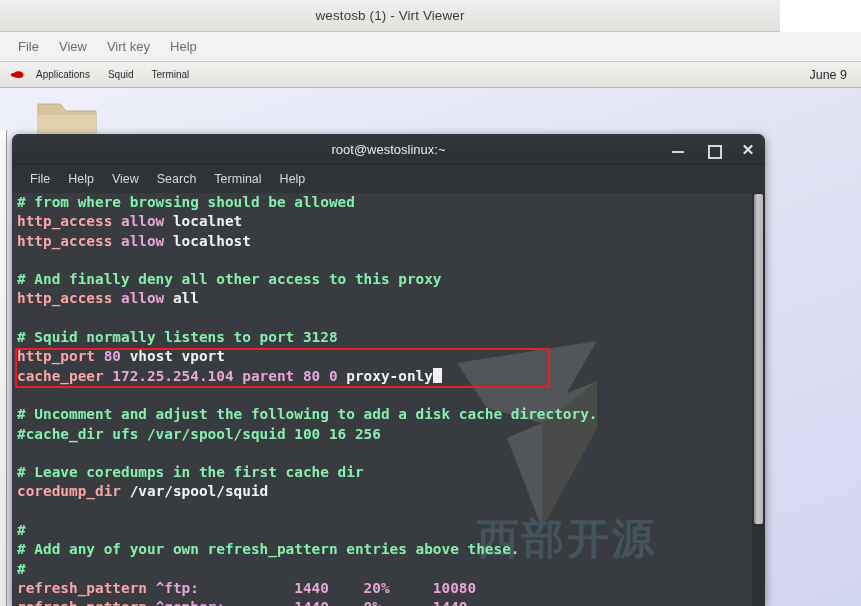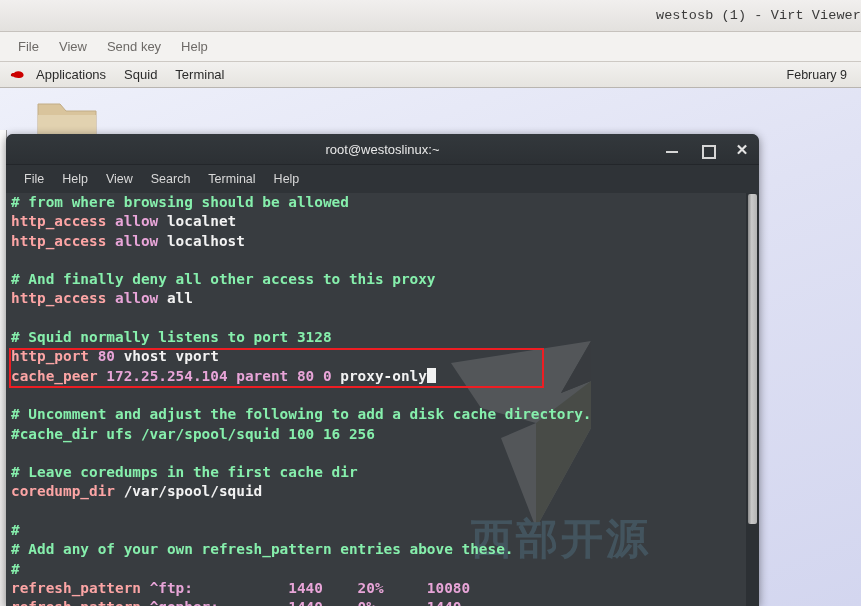--- a/index.html
+++ b/index.html
@@ -7,24 +7,24 @@
     width: 861px; height: 606px;
     overflow: hidden;
     background: #ffffff;
     font-family: "Liberation Sans", sans-serif;
   }
 
   #root { position: relative; width: 861px; height: 606px; overflow: hidden; }
 
   
   .vv-titlebar {
-    position: absolute; left: 0; top: 0; width: 861px; height: 32px;
+    position: absolute; left: 0; top: 0; width: 780px; height: 32px;
     background: linear-gradient(#f1efee, #e3e1de);
     border-bottom: 1px solid #c6c2bd;
-    display: flex; align-items: center; justify-content: flex-end; font-family: Liberation Mono, monospace;
+    display: flex; align-items: center; justify-content: center;
   }
   .vv-title {
     font-size: 13.5px; color: #3b3b3b; letter-spacing: .1px;
   }
 
   .vv-menubar {
     position: absolute; left: 0; top: 32px; width: 861px; height: 30px;
     background: #f3f2f0;
     border-bottom: 1px solid #cdc9c4;
     display: flex; align-items: center; padding-left: 10px; gap: 4px;
@@ -35,21 +35,21 @@
 
   
   .gnome-panel {
     position: absolute; left: 0; top: 62px; width: 861px; height: 26px;
     background: linear-gradient(#f2f1ef, #e6e4e0);
     border-bottom: 1px solid #b9b5b0;
     display: flex; align-items: center; padding: 0 10px;
   }
   .panel-left { display: flex; align-items: center; gap: 0; }
   .panel-item {
-    font-size: 13px; color: #2b2b2b; padding: 2px 9px;
+    font-size: 10px; color: #2b2b2b; padding: 2px 9px;
   }
   .redhat-icon { width: 16px; height: 14px; margin-right: 1px; display:block; }
   .panel-spacer { flex: 1; }
   .panel-clock { font-size: 12.5px; color: #2b2b2b; padding-right: 4px; }
 
   
   .desktop {
     position: absolute; left: 0; top: 88px; width: 861px; height: 518px;
     background: linear-gradient(160deg, #eef0fa 0%, #e0e2f4 45%, #d3d6ef 100%);
   }
@@ -59,21 +59,21 @@
 
   
   .bg-window-sliver {
     position: absolute; left: 0; top: 130px; width: 7px; height: 476px;
     background: linear-gradient(#fbfbfb, #eceaea);
     border-right: 1px solid #9a9a9a;
   }
 
   
   .term-window {
-    position: absolute; left: 6px; top: 134px; width: 753px; height: 472px;
+    position: absolute; left: 12px; top: 134px; width: 753px; height: 472px;
     background: #2f3337;
     border-radius: 7px 7px 0 0;
     box-shadow: 0 2px 10px rgba(0,0,0,.45);
     overflow: hidden;
   }
   .term-titlebar {
     position: relative; height: 31px;
     background: linear-gradient(#33383c, #2c3034);
     border-bottom: 1px solid #23262a;
     border-radius: 7px 7px 0 0;
@@ -161,38 +161,38 @@
 
 <div id="root">
 
   <div class="vv-titlebar">
     <span class="vv-title">westosb (1) - Virt Viewer</span>
   </div>
 
   <div class="vv-menubar">
     <span class="vv-menu-item">File</span>
     <span class="vv-menu-item">View</span>
-    <span class="vv-menu-item">Send key</span>
+    <span class="vv-menu-item">Virt key</span>
     <span class="vv-menu-item">Help</span>
   </div>
 
   <div class="gnome-panel">
     <div class="panel-left">
       <span>
         <svg class="redhat-icon" viewBox="0 0 20 16" xmlns="http://www.w3.org/2000/svg">
           <path d="M4 10 C2 9.5 1 8.2 1.4 7 C1.8 5.9 3.4 5.4 5.2 5.6 C6 4.2 8 3.2 10.6 3.4 C14 3.6 16.6 5.4 17 7.6 C17.4 9.8 15 11.6 11.6 11.8 C8 12 5 11.2 4 10 Z" fill="#cc0000"></path>
           <path d="M2.2 6.6 C1.2 7 0.8 7.9 1.2 8.7 C1.5 9.4 2.4 9.9 3.4 10.1 C2.6 9 2.1 7.8 2.2 6.6 Z" fill="#a30000"></path>
         </svg>
       </span>
       <span class="panel-item">Applications</span>
       <span class="panel-item">Squid</span>
       <span class="panel-item">Terminal</span>
     </div>
     <div class="panel-spacer"></div>
-    <span class="panel-clock">February 9</span>
+    <span class="panel-clock">June 9</span>
   </div>
 
   <div class="desktop">
     <div class="desktop-icon">
       <svg width="62" height="46" viewBox="0 0 62 46" xmlns="http://www.w3.org/2000/svg">
         <path d="M2 6 h22 l6 7 h30 v30 h-58 z" fill="#d9c49c" stroke="#c2ac85" stroke-width="1"></path>
         <path d="M2 17 h58 v26 h-58 z" fill="#e2d2b0"></path>
       </svg>
     </div>
   </div>

